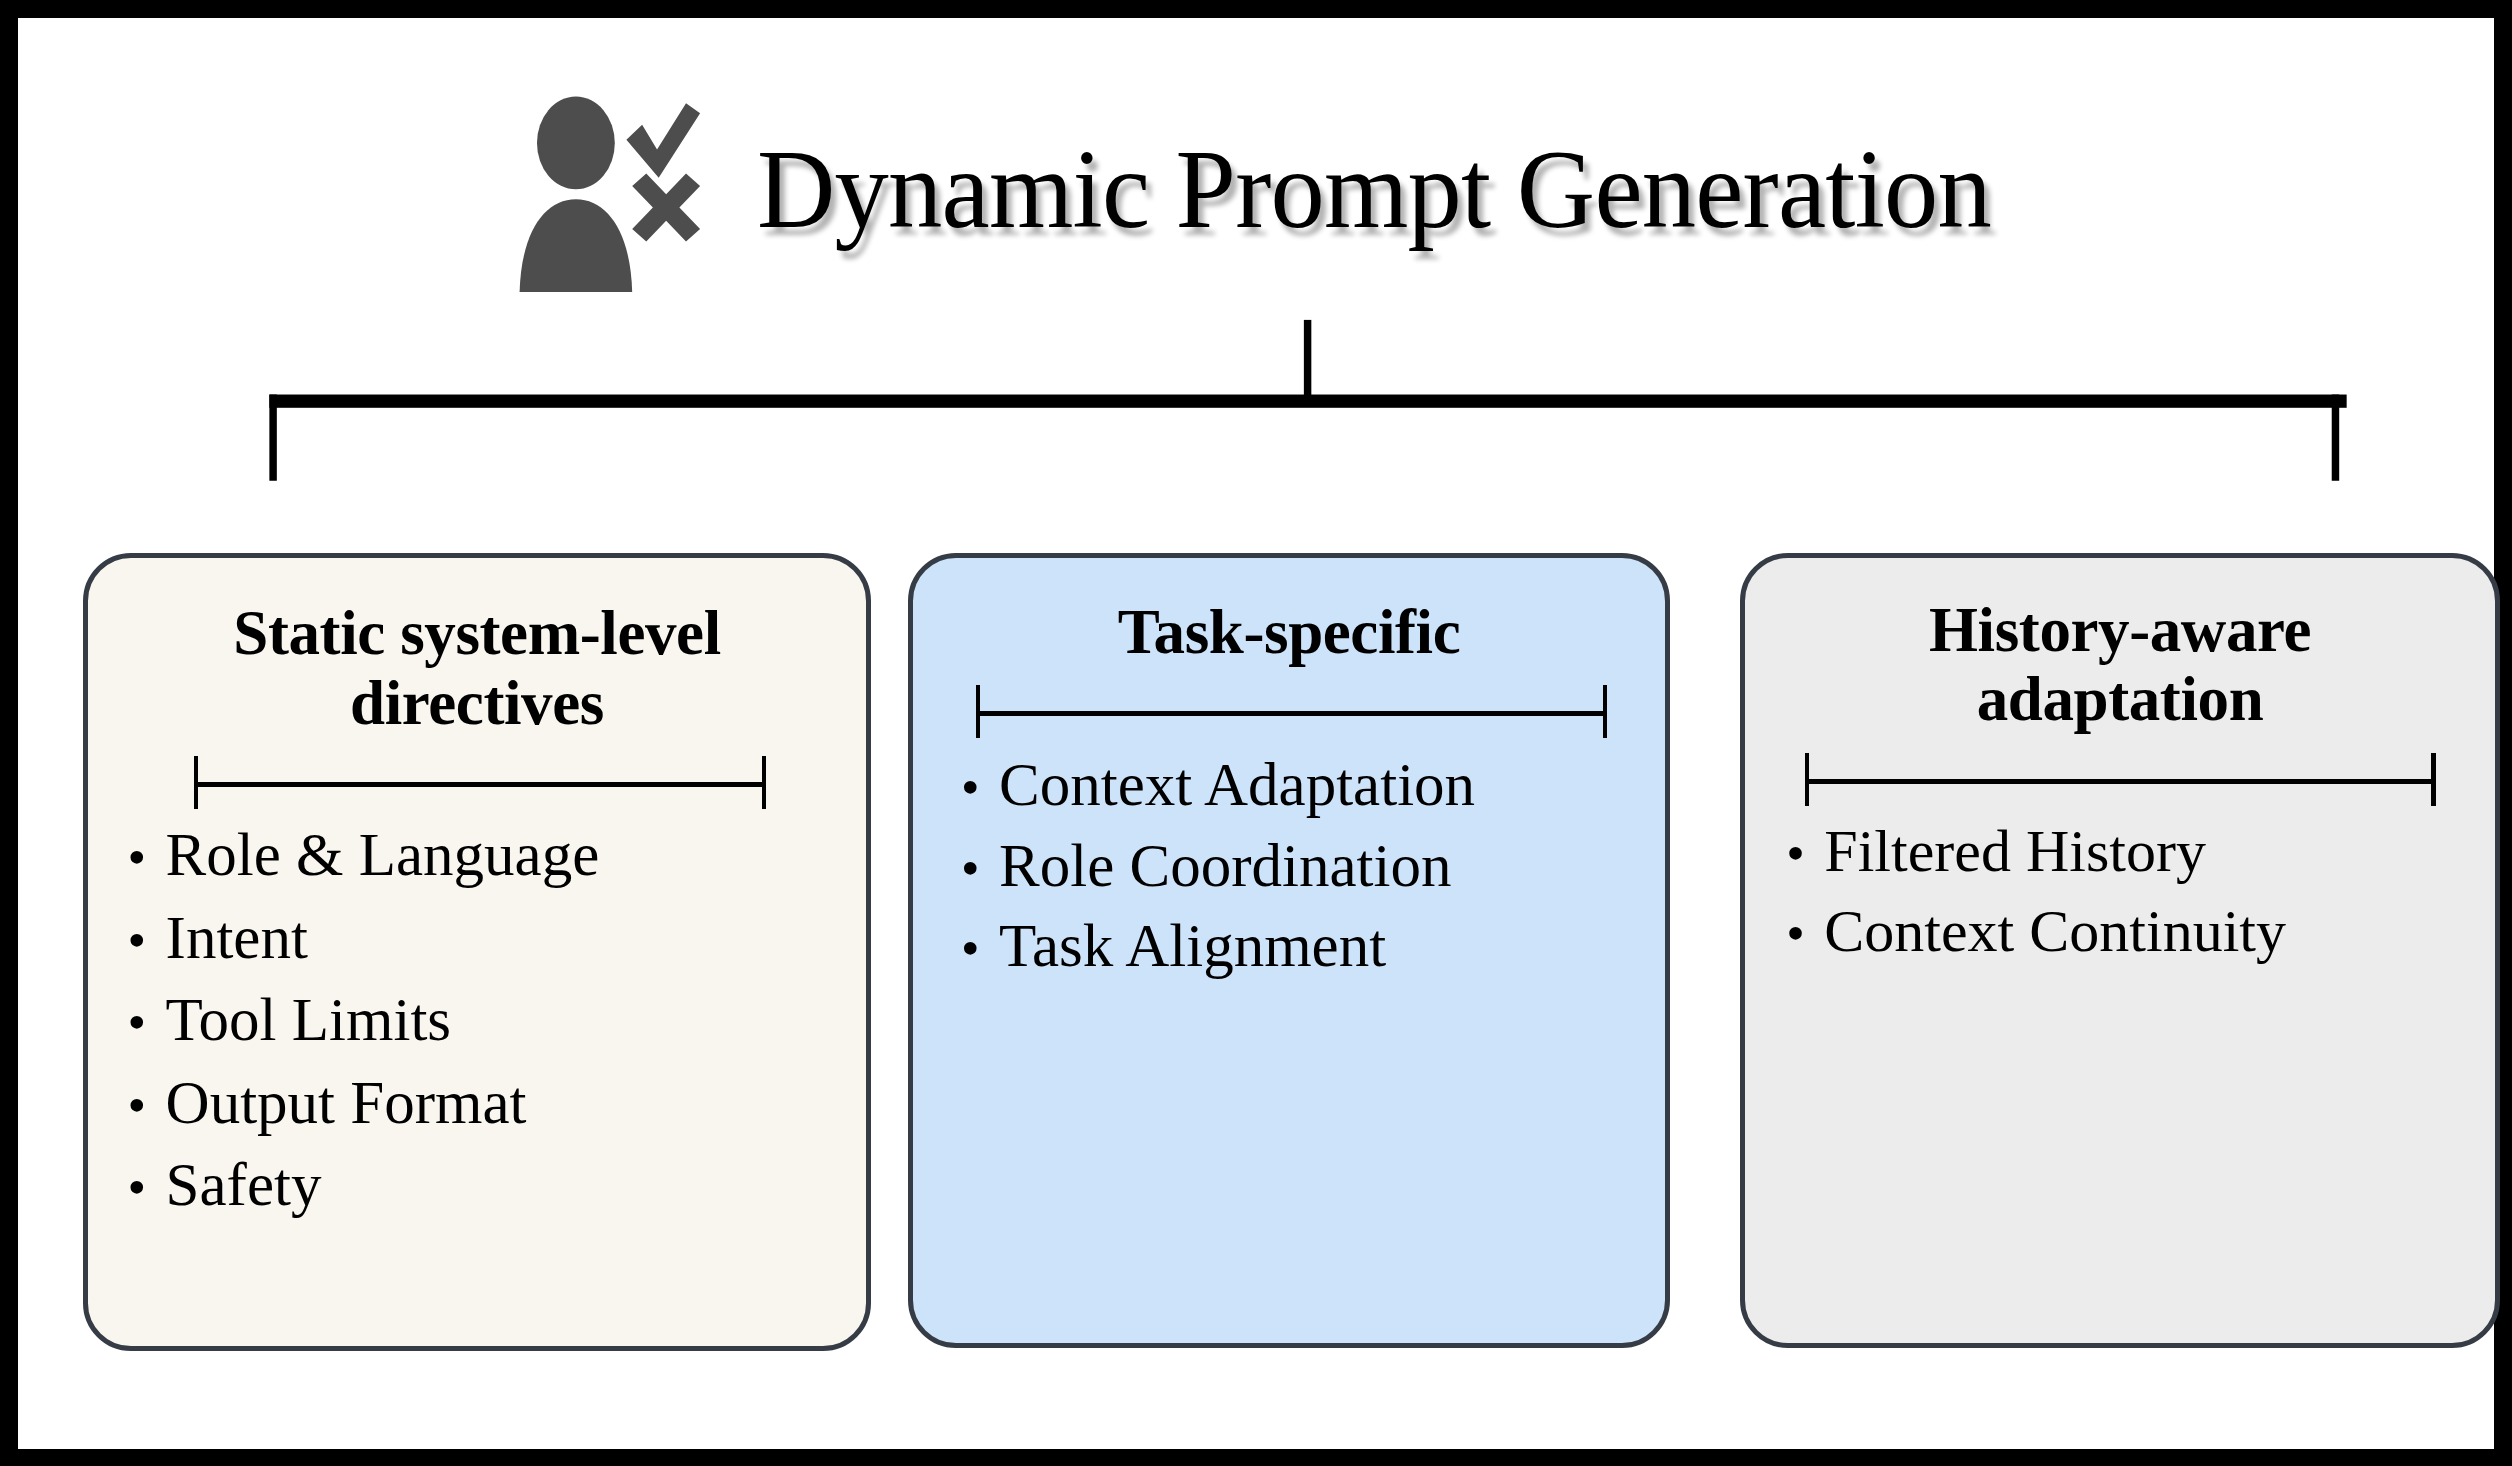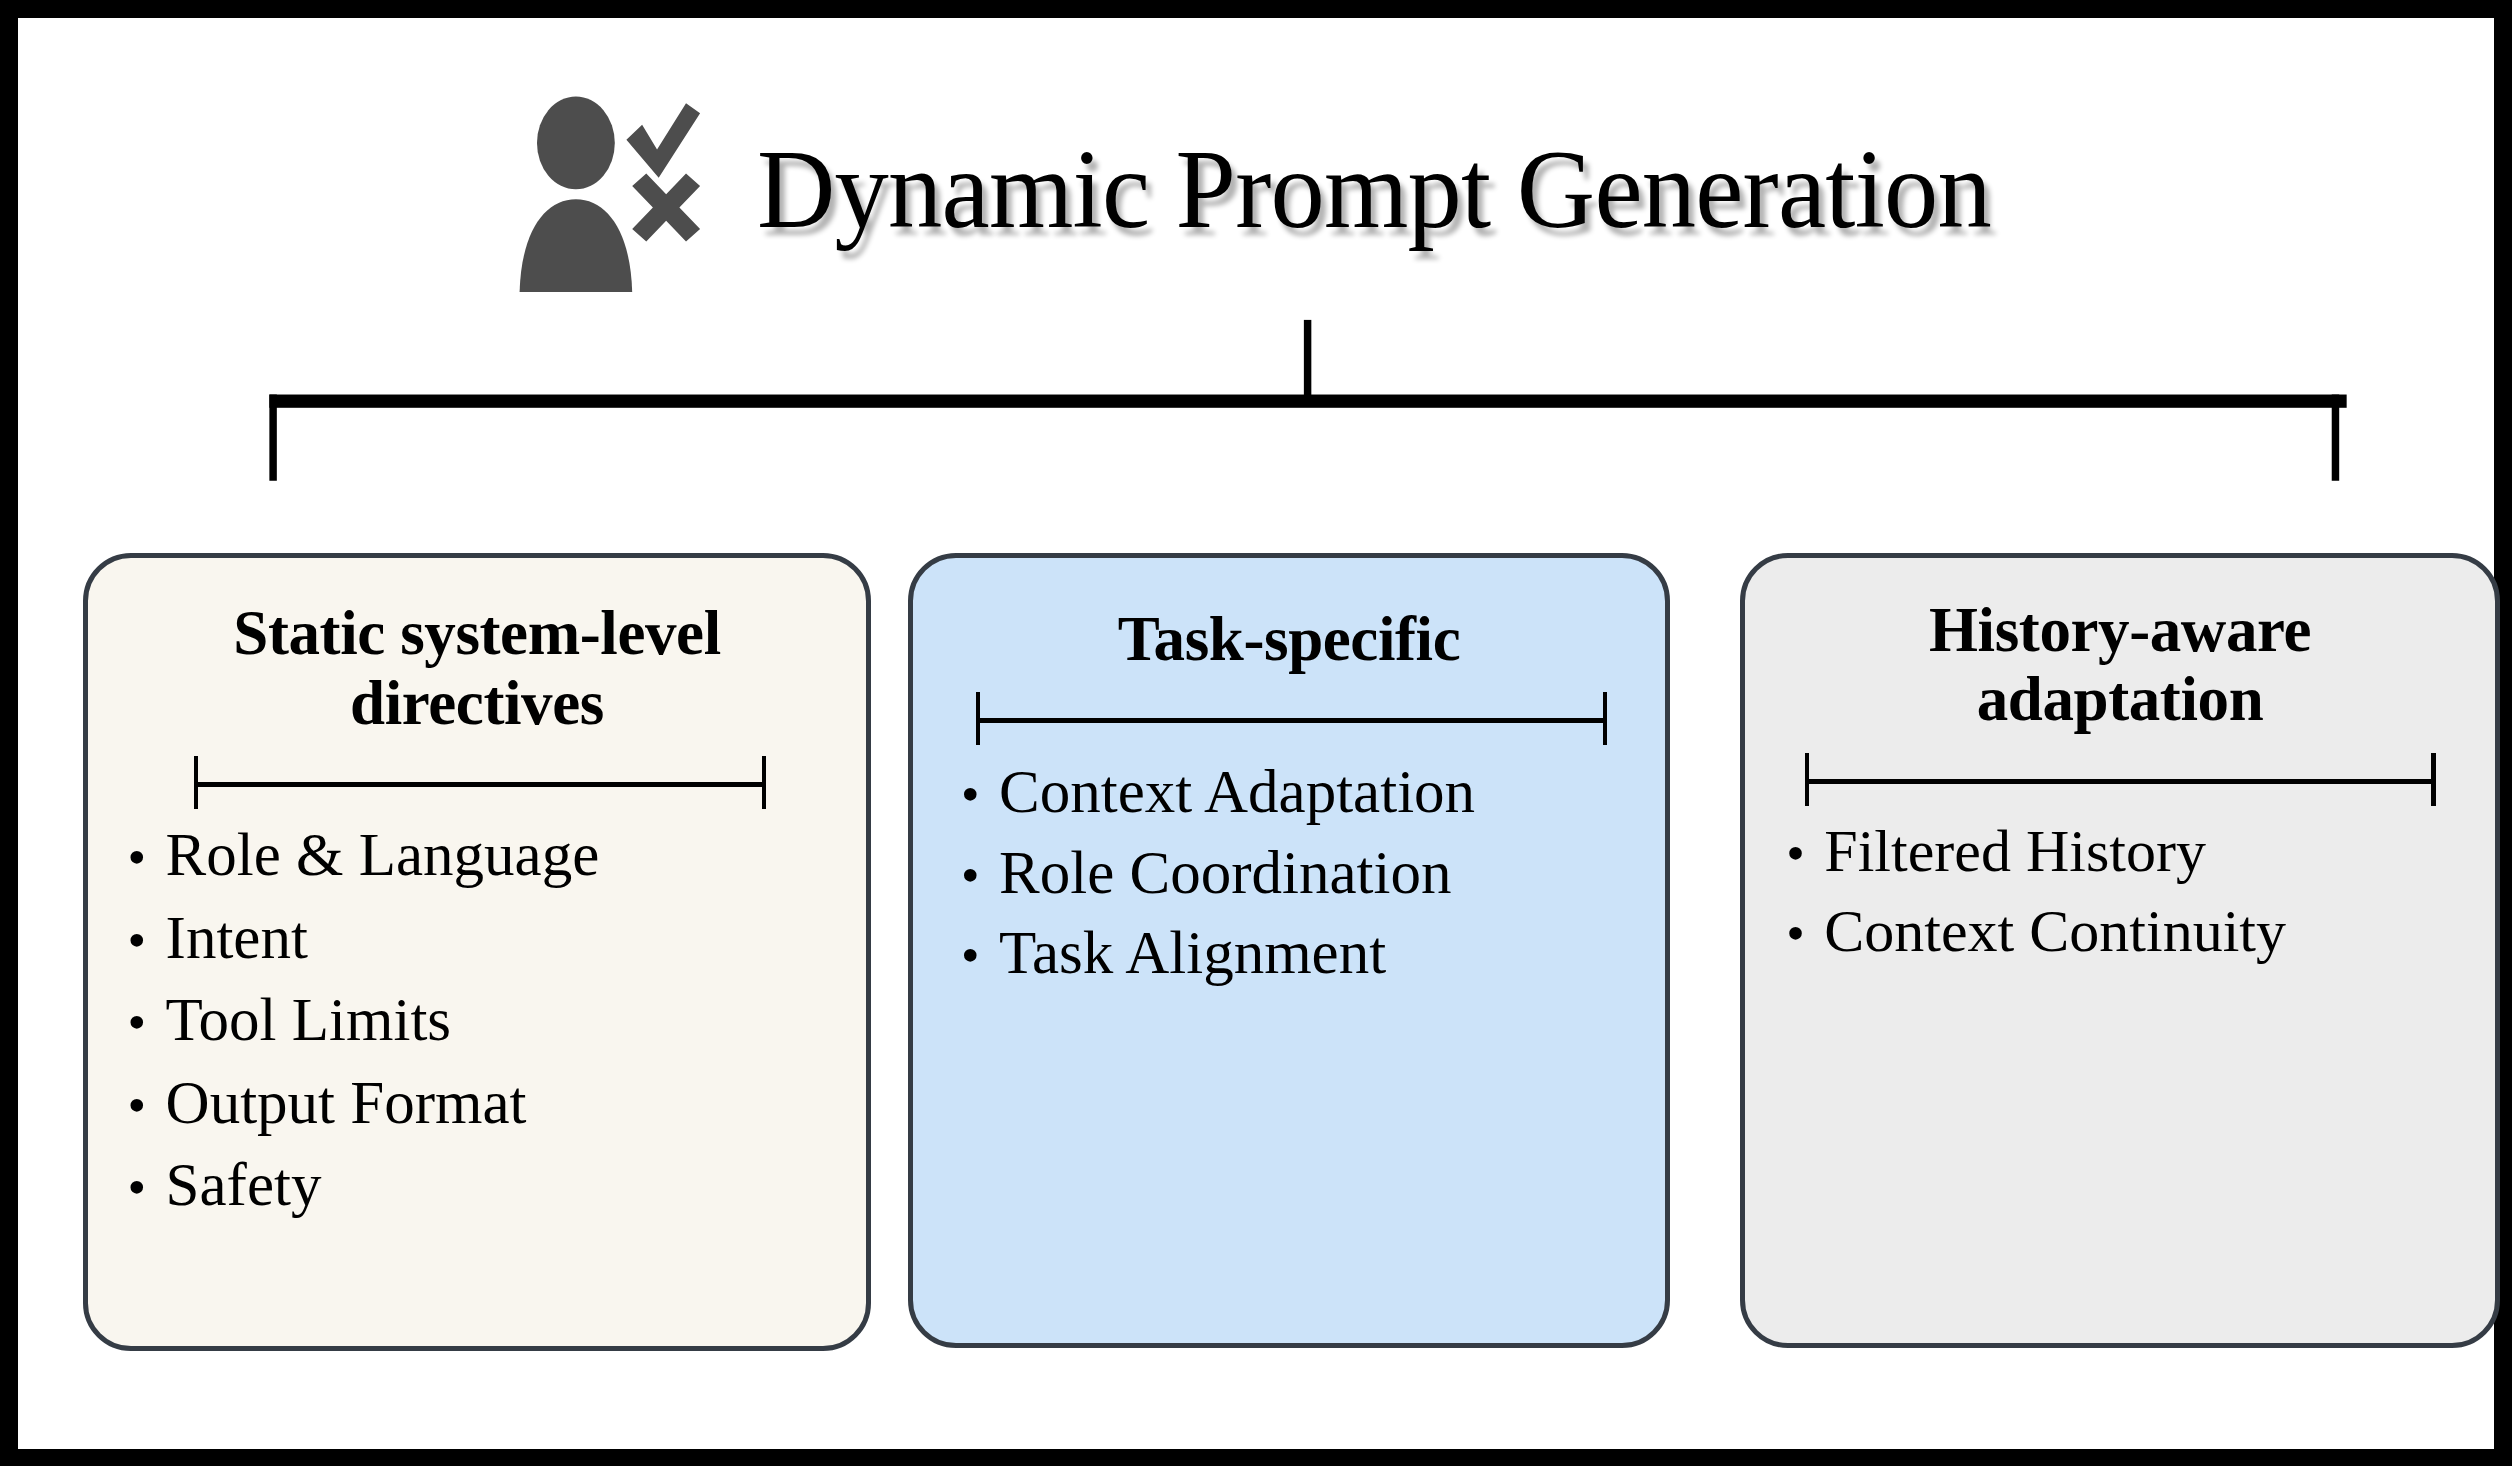--- a/index.html
+++ b/index.html
@@ -71,21 +71,21 @@
   .box-title{
     font-size:63px;
     font-weight:bold;
     line-height:1.10;
     text-align:center;
     color:#000000;
     width:100%;
     letter-spacing:-0.4px;
   }
   #box-0 .box-title{margin-top:13.3px;}
-  #box-1 .box-title{margin-top:19px;}
+  #box-1 .box-title{margin-top:12px;}
   #box-2 .box-title{margin-top:10px;}
 
   
   .rule{
     position:relative;
     height:53px;
     margin-top:18px;
     margin-bottom:11.6px;
   }
   #box-0 .rule{width:572px;margin-left:6.6px;}

